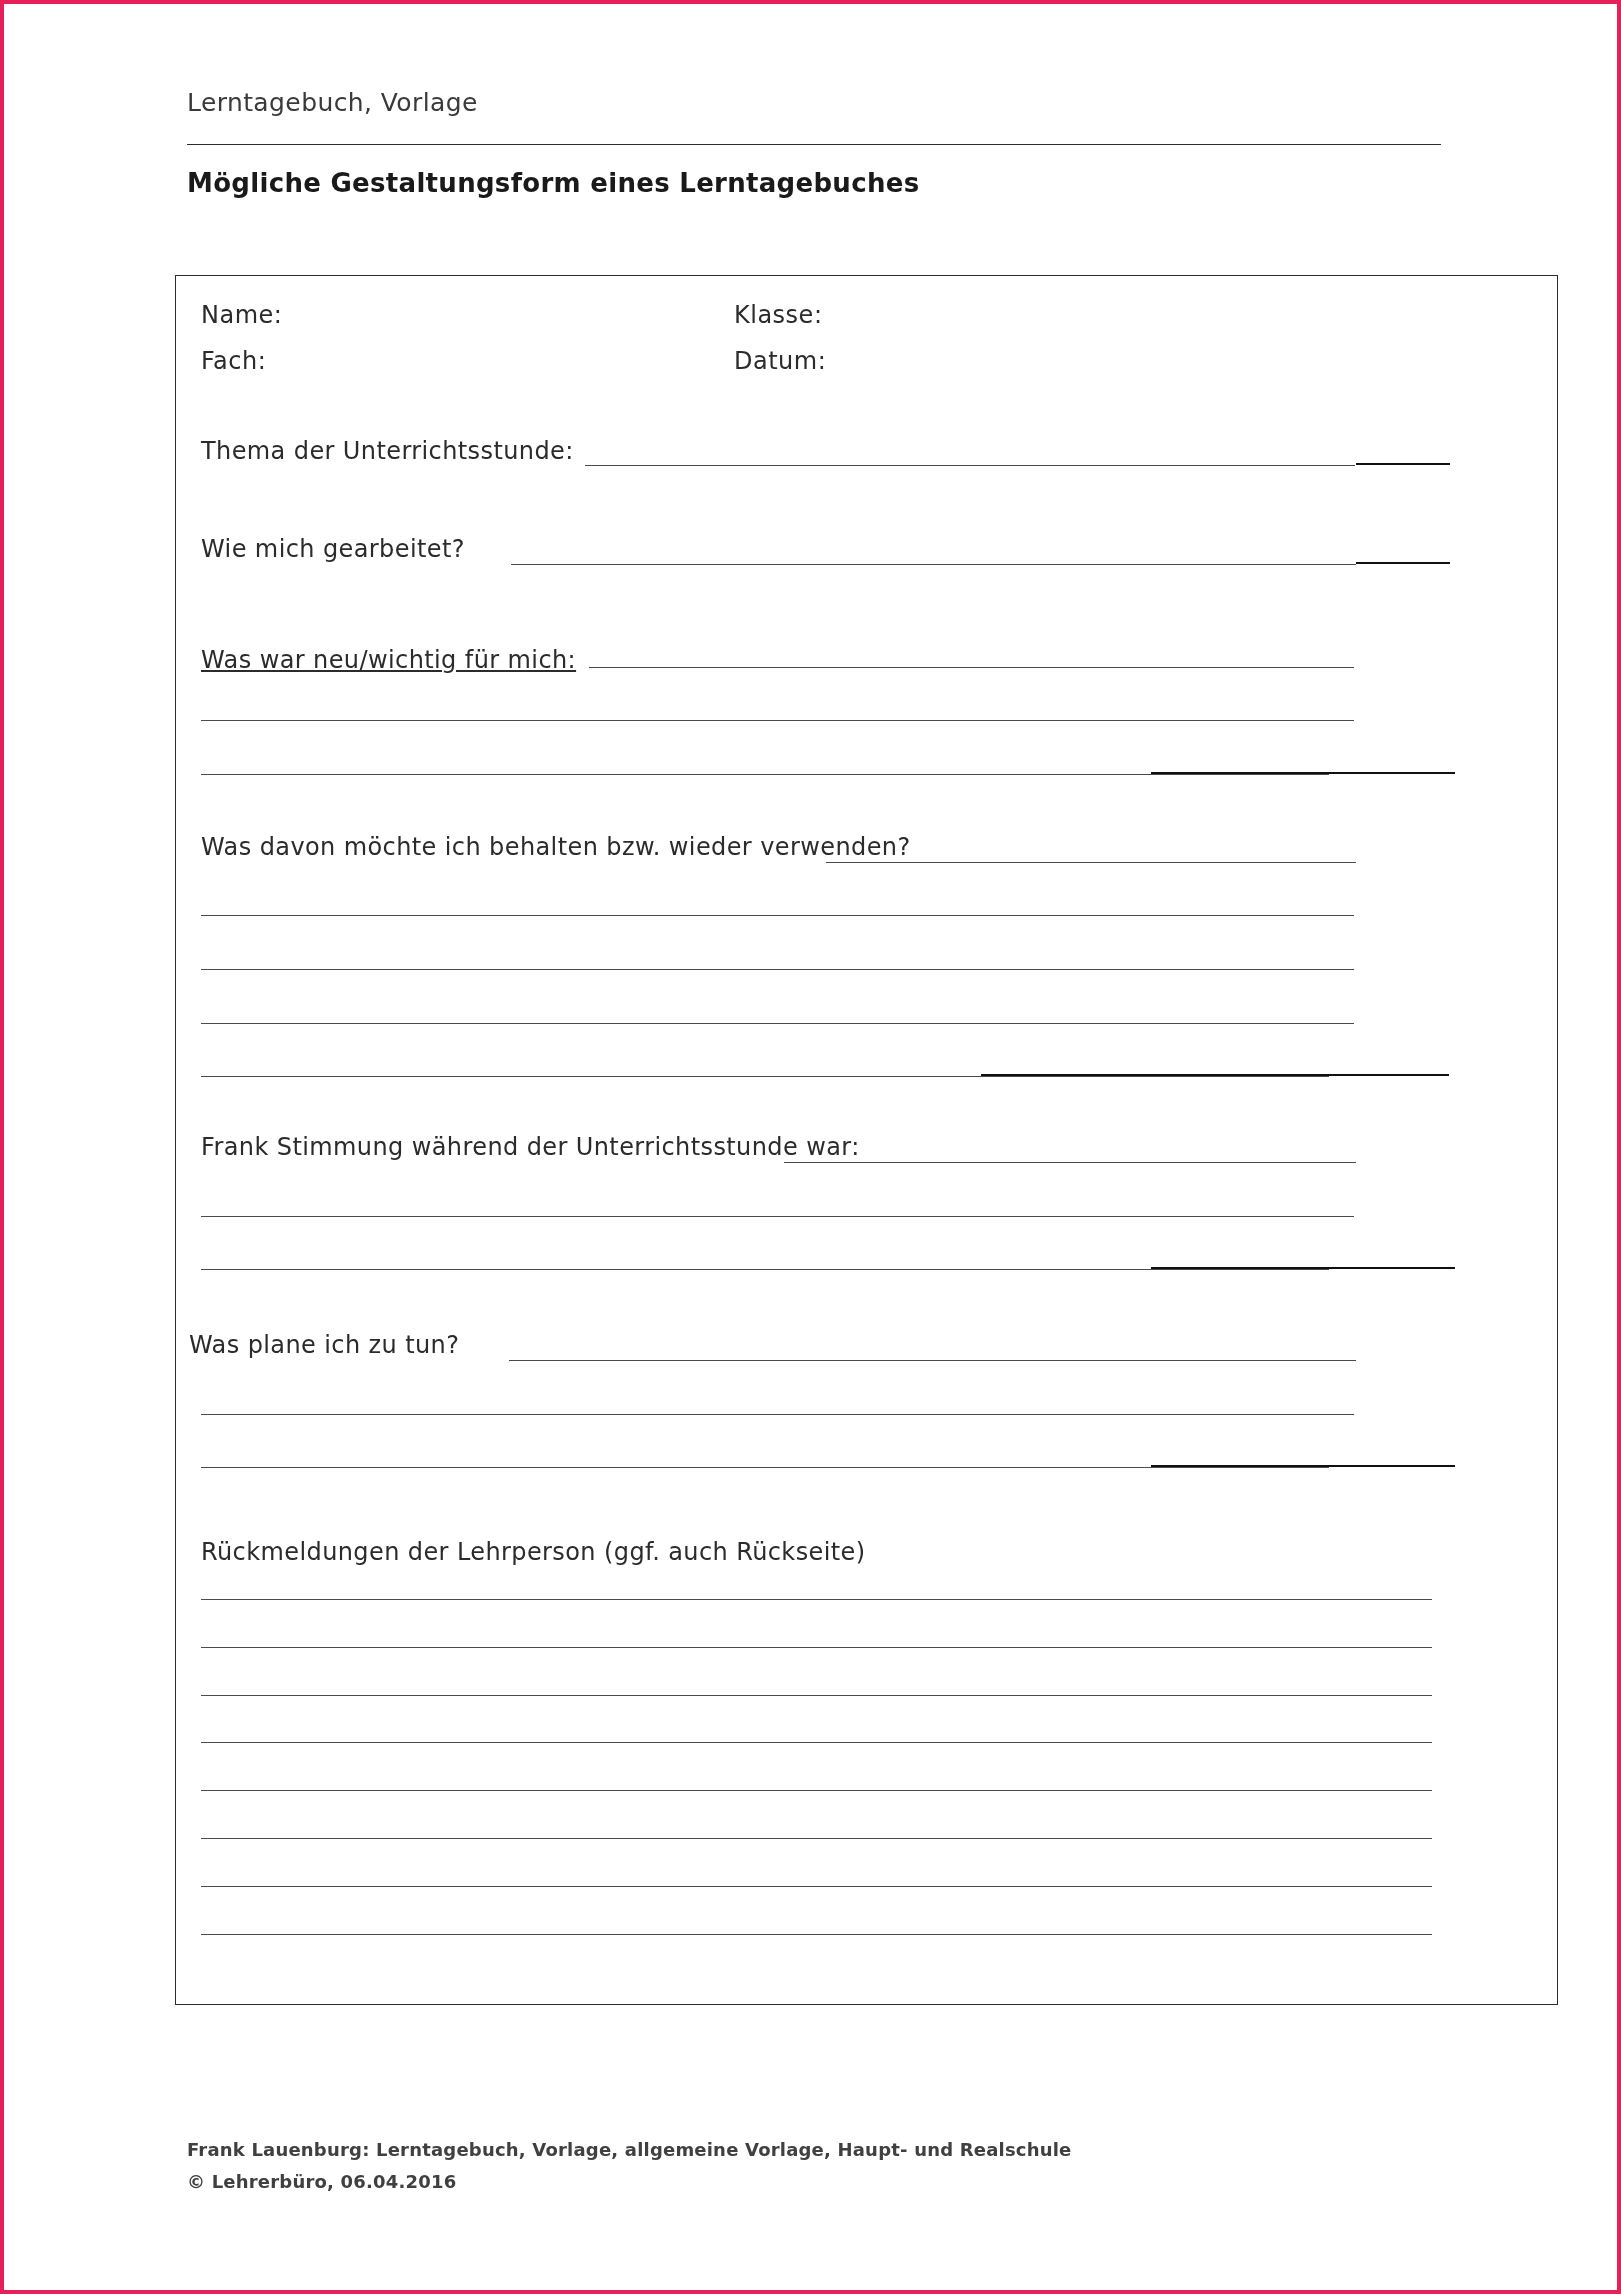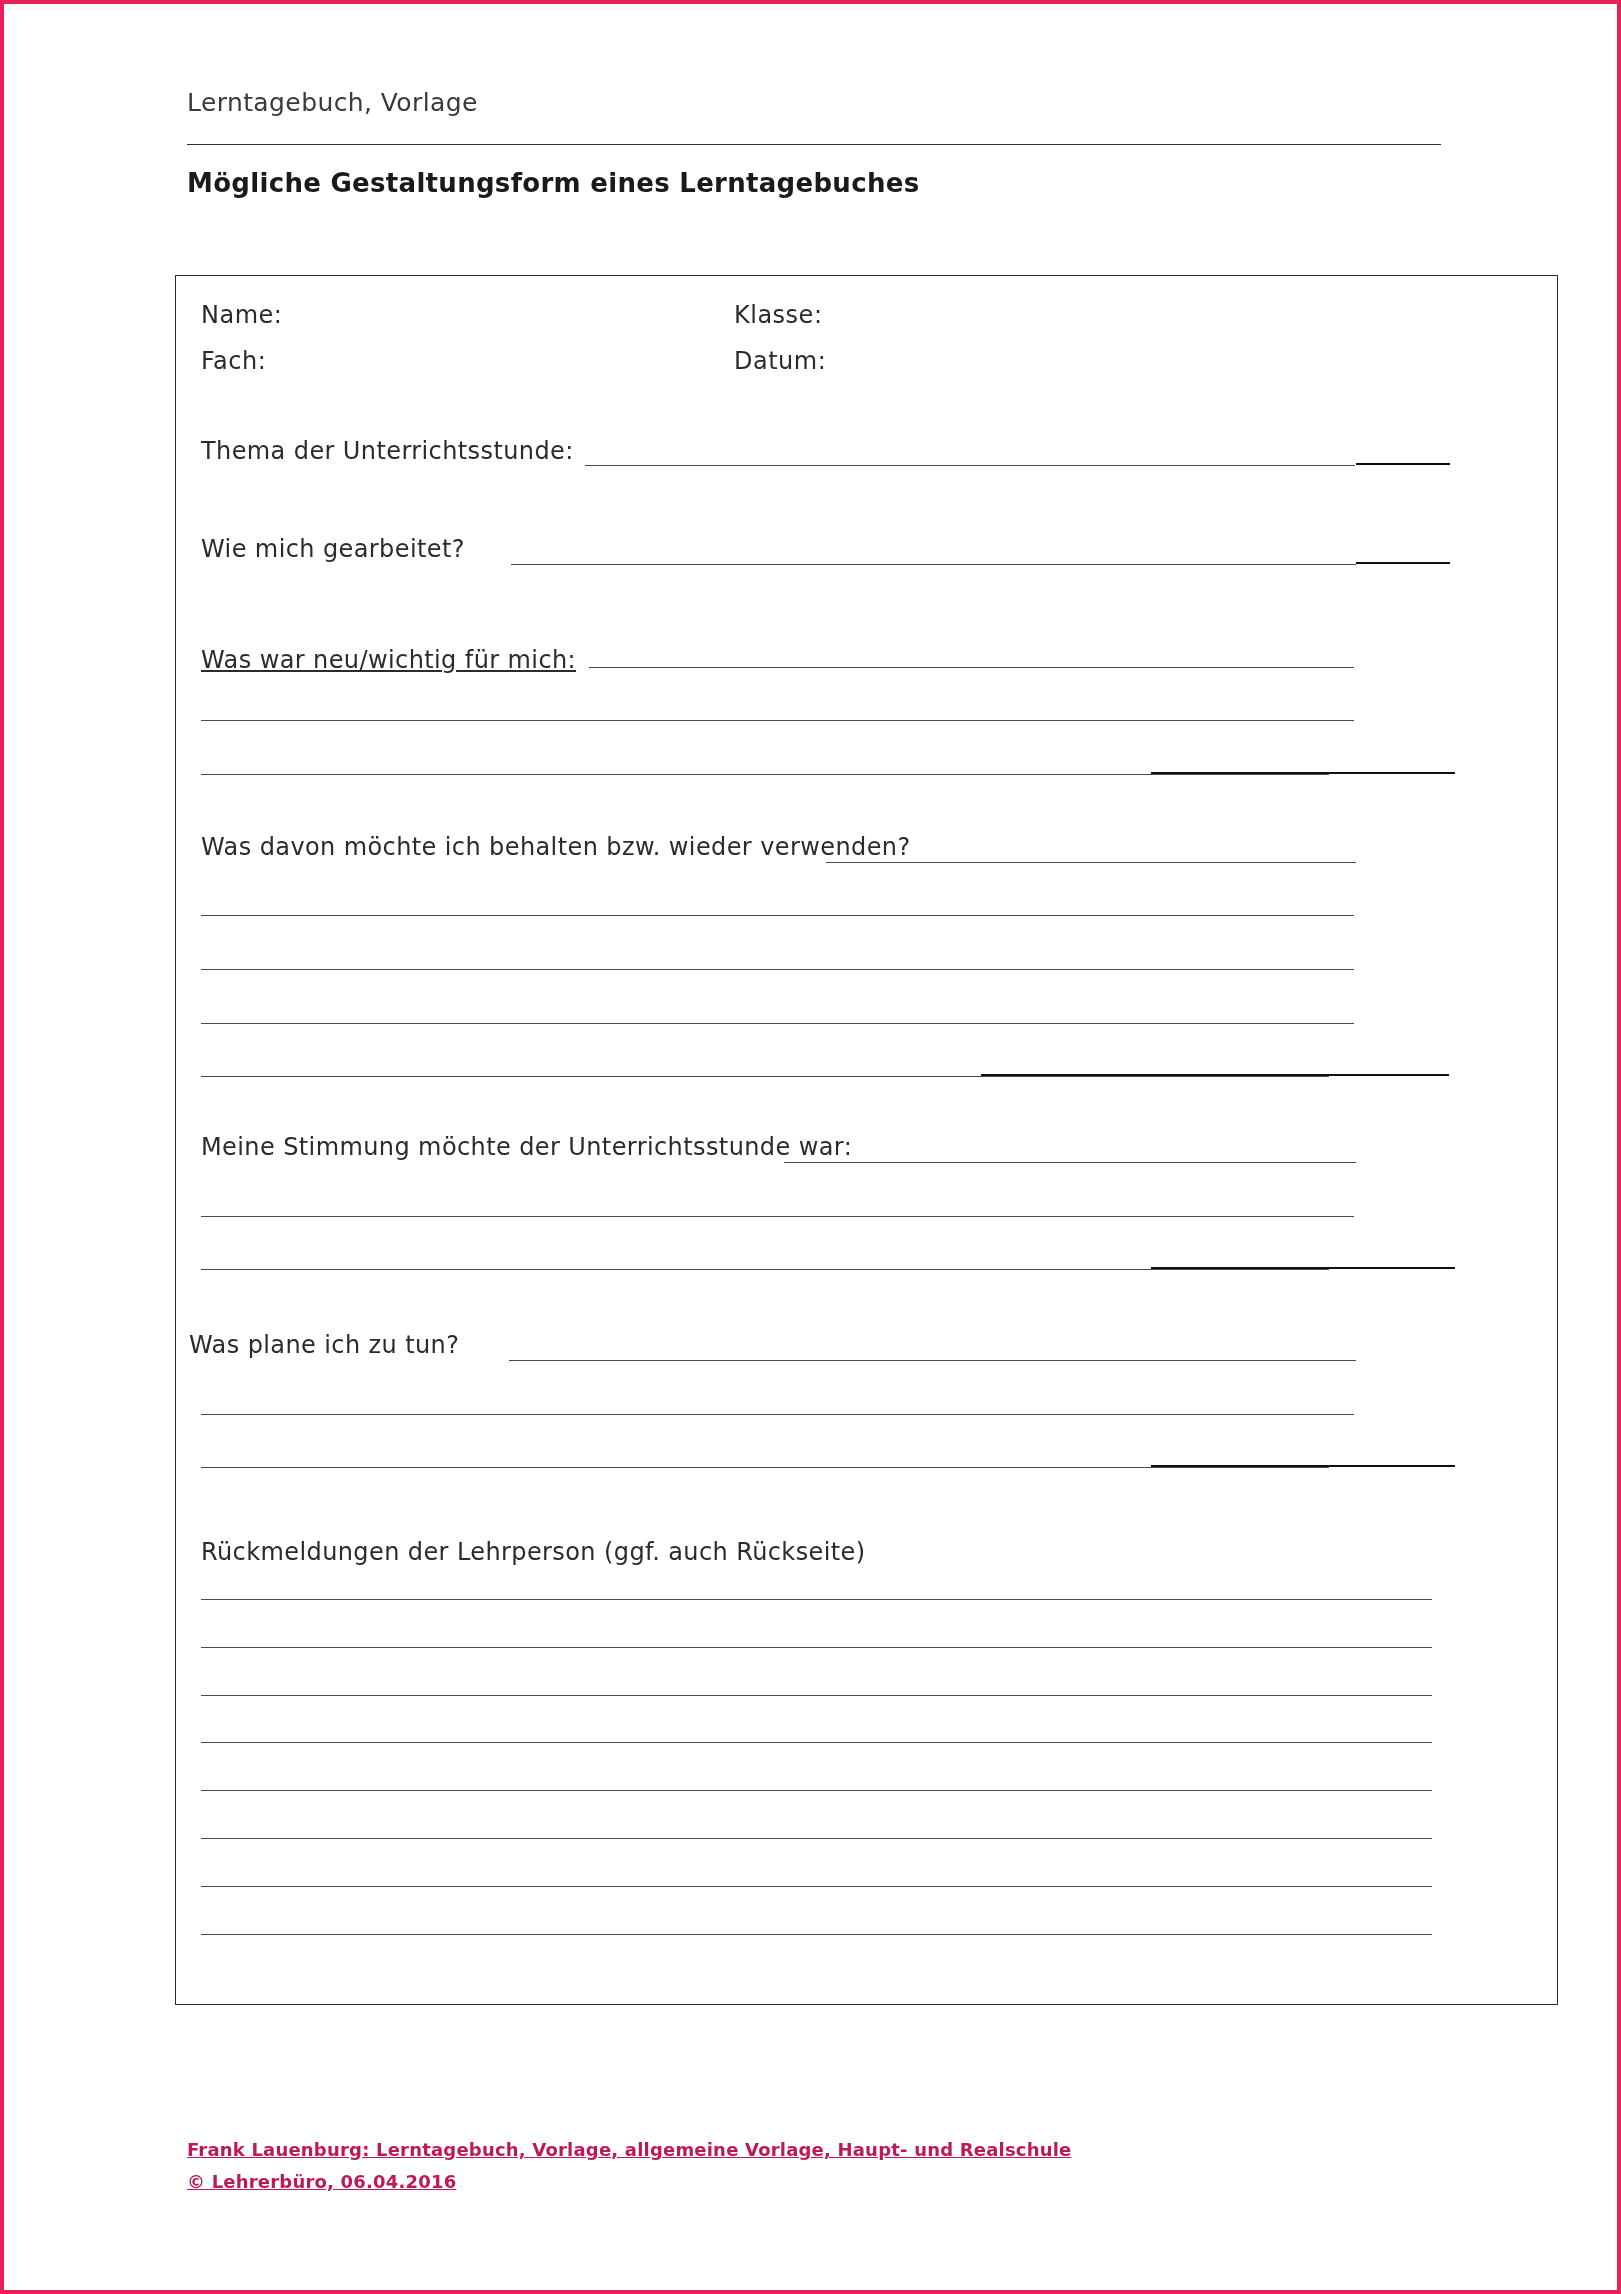--- a/index.html
+++ b/index.html
@@ -108,24 +108,23 @@
   }
 
   
   .footer {
     position: absolute;
     left: 187px;
     top: 2134px;
     width: 1262px;
     font-size: 18px;
     font-weight: bold;
-    color: #be185d;
+    color: #404040;
     line-height: 1.75;
     letter-spacing: 0.2px;
-    text-decoration: underline;
   }
   .footer div { white-space: nowrap; }
 </style>
 </head>
 <body>
 
 <div class="page-frame"></div>
 
 <div class="sheet">
 
@@ -156,21 +155,21 @@
       <div class="rule thick" style="left:975px; top:496px; width:304px;"></div>
 
       <div class="field-label" style="left:25px; top:557px;">Was davon möchte ich behalten bzw. wieder verwenden?</div>
       <div class="rule thin" style="left:650px; top:586px; width:530px;"></div>
       <div class="rule thin" style="left:25px; top:639px; width:1153px;"></div>
       <div class="rule thin" style="left:25px; top:693px; width:1153px;"></div>
       <div class="rule thin" style="left:25px; top:747px; width:1153px;"></div>
       <div class="rule thin" style="left:25px; top:800px; width:1128px;"></div>
       <div class="rule thick" style="left:805px; top:798px; width:468px;"></div>
 
-      <div class="field-label" style="left:25px; top:857px;">Meine Stimmung möchte der Unterrichtsstunde war:</div>
+      <div class="field-label" style="left:25px; top:857px;">Frank Stimmung während der Unterrichtsstunde war:</div>
       <div class="rule thin" style="left:608px; top:886px; width:572px;"></div>
       <div class="rule thin" style="left:25px; top:940px; width:1153px;"></div>
       <div class="rule thin" style="left:25px; top:993px; width:1128px;"></div>
       <div class="rule thick" style="left:975px; top:991px; width:304px;"></div>
 
       <div class="field-label" style="left:13px; top:1055px;">Was plane ich zu tun?</div>
       <div class="rule thin" style="left:333px; top:1084px; width:847px;"></div>
       <div class="rule thin" style="left:25px; top:1138px; width:1153px;"></div>
       <div class="rule thin" style="left:25px; top:1191px; width:1128px;"></div>
       <div class="rule thick" style="left:975px; top:1189px; width:304px;"></div>

